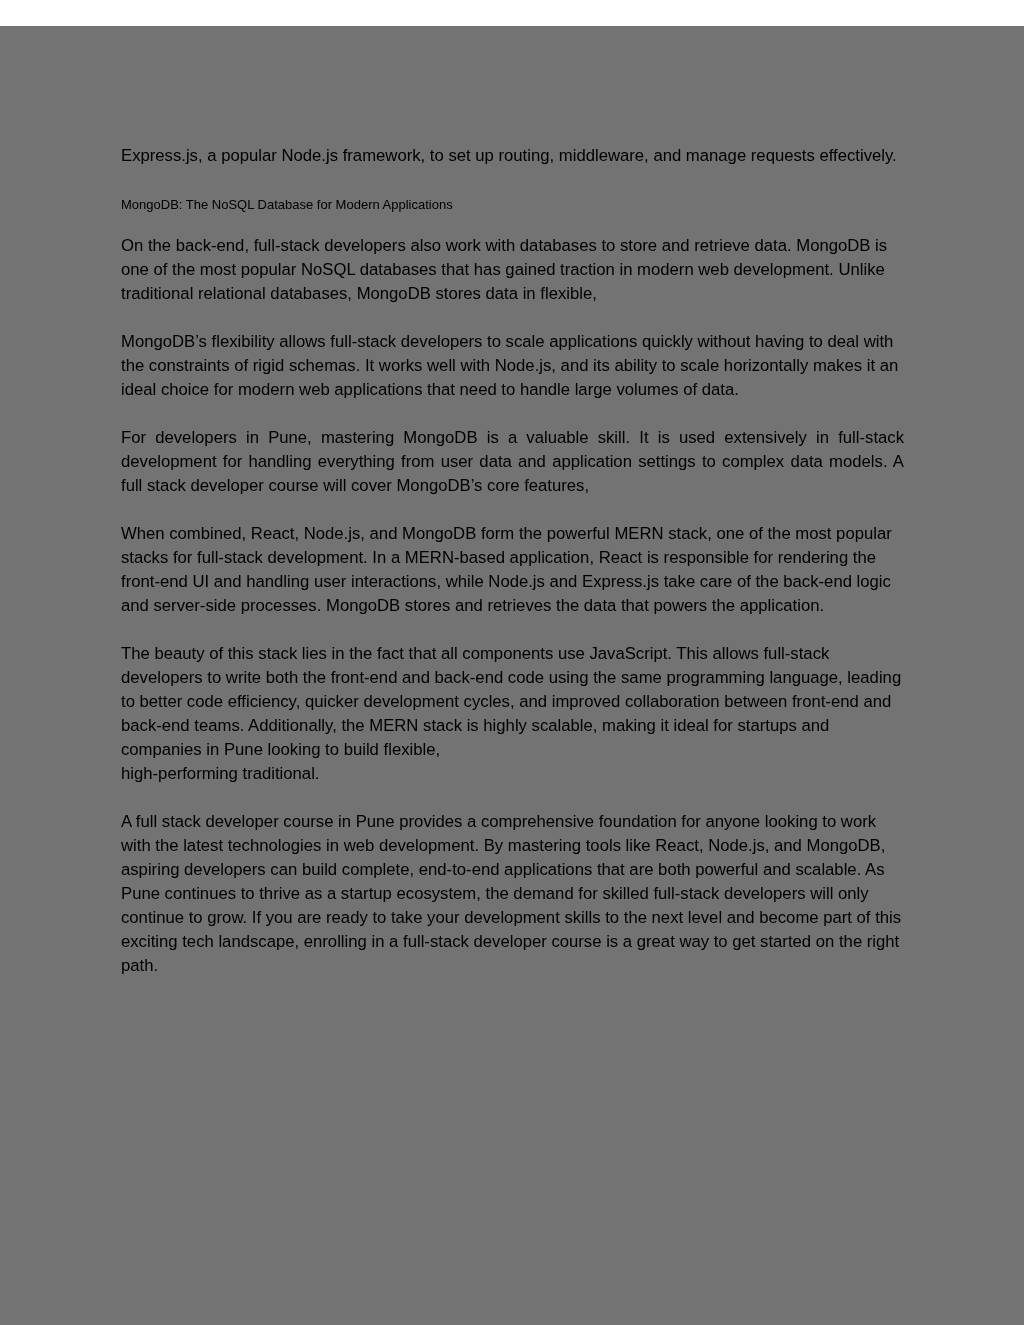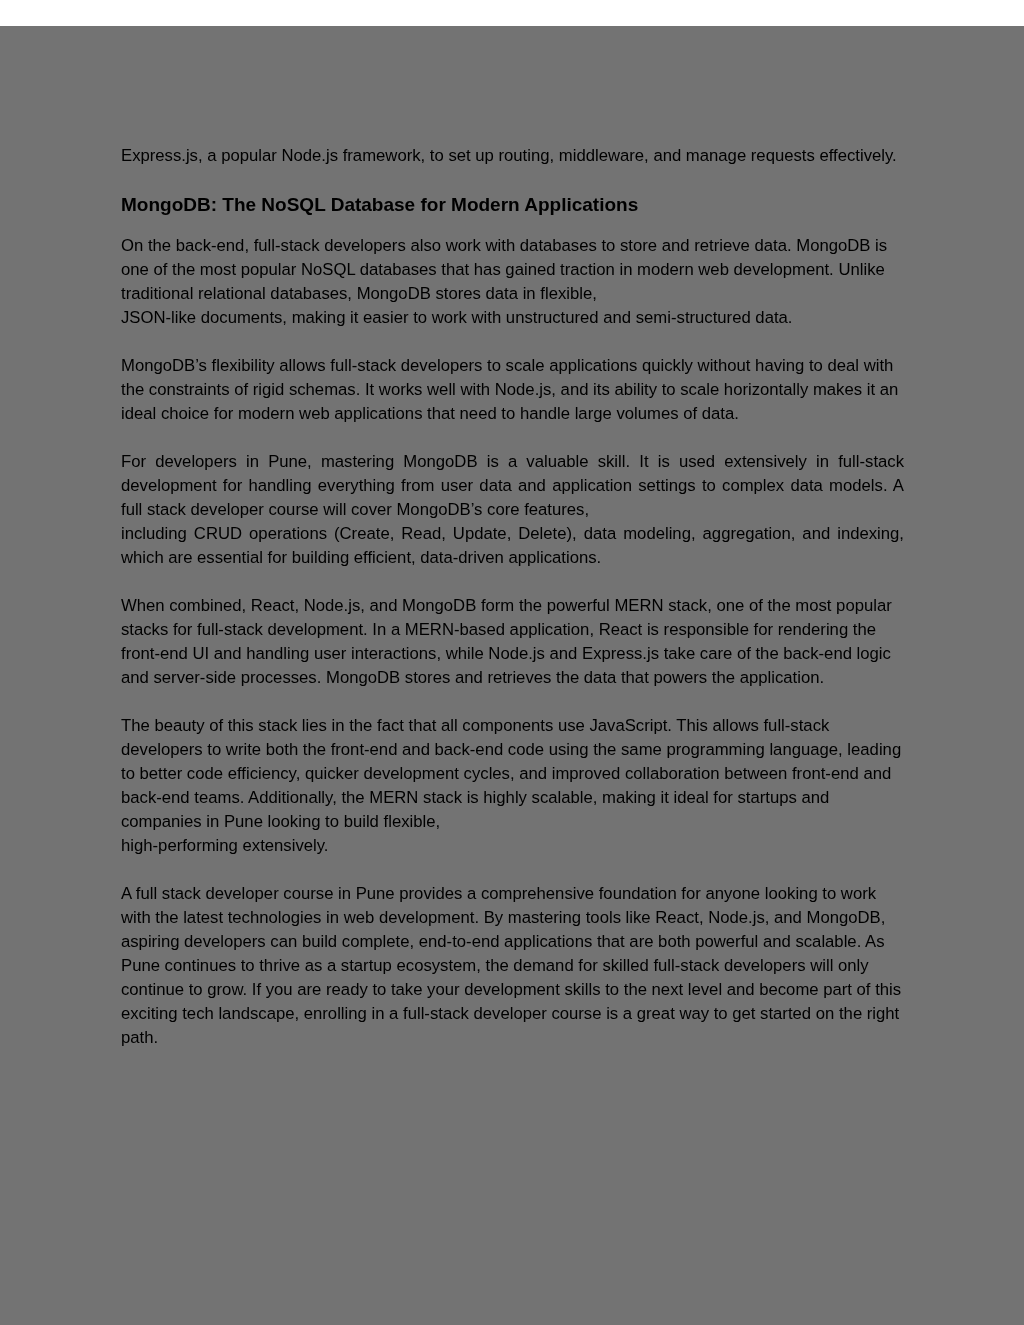--- a/index.html
+++ b/index.html
@@ -26,60 +26,58 @@
     margin: 0 0 24px 0;
     font-size: 16.7px;
     line-height: 24px;
     color: #000000;
   }
   .doc p.justify {
     text-align: justify;
   }
   .doc h2 {
     margin: 0 0 16px 0;
-    font-size: 19px;
+    font-size: 13px;
     line-height: 26px;
-    font-weight: bold;
+    font-weight: normal;
     color: #000000;
   }
 </style>
 </head>
 <body>
 
 <div class="page">
   <div class="doc">
 
     <p>
       <span>Express.js, a popular Node.js framework, to set up routing, middleware, and manage requests effectively.</span>
     </p>
 
     <h2>MongoDB: The NoSQL Database for Modern Applications</h2>
 
     <p>
       <span>On the back-end, full-stack developers also work with databases to store and retrieve data. MongoDB is one of the most popular NoSQL databases that has gained traction in modern web development. Unlike traditional relational databases, MongoDB stores data in flexible,</span><br>
-      <span>JSON-like documents, making it easier to work with unstructured and semi-structured data.</span>
     </p>
 
     <p>
       <span>MongoDB’s flexibility allows full-stack developers to scale applications quickly without having to deal with the constraints of rigid schemas. It works well with Node.js, and its ability to scale horizontally makes it an ideal choice for modern web applications that need to handle large volumes of data.</span>
     </p>
 
     <p class="justify">
       <span>For developers in Pune, mastering MongoDB is a valuable skill. It is used extensively in full-stack development for handling everything from user data and application settings to complex data models. A full stack developer course will cover MongoDB’s core features,</span><br>
-      <span>including CRUD operations (Create, Read, Update, Delete), data modeling, aggregation, and indexing, which are essential for building efficient, data-driven applications.</span>
     </p>
 
 
     <p>
       <span>When combined, React, Node.js, and MongoDB form the powerful MERN stack, one of the most popular stacks for full-stack development. In a MERN-based application, React is responsible for rendering the front-end UI and handling user interactions, while Node.js and Express.js take care of the back-end logic and server-side processes. MongoDB stores and retrieves the data that powers the application.</span>
     </p>
 
     <p>
       <span>The beauty of this stack lies in the fact that all components use JavaScript. This allows full-stack developers to write both the front-end and back-end code using the same programming language, leading to better code efficiency, quicker development cycles, and improved collaboration between front-end and back-end teams. Additionally, the MERN stack is highly scalable, making it ideal for startups and companies in Pune looking to build flexible,</span><br>
-      <span>high-performing extensively.</span>
+      <span>high-performing traditional.</span>
     </p>
 
 
     <p>
       <span>A full stack developer course in Pune provides a comprehensive foundation for anyone looking to work with the latest technologies in web development. By mastering tools like React, Node.js, and MongoDB, aspiring developers can build complete, end-to-end applications that are both powerful and scalable. As Pune continues to thrive as a startup ecosystem, the demand for skilled full-stack developers will only continue to grow. If you are ready to take your development skills to the next level and become part of this exciting tech landscape, enrolling in a full-stack developer course is a great way to get started on the right path.</span>
     </p>
 
   </div>
 </div>
 

